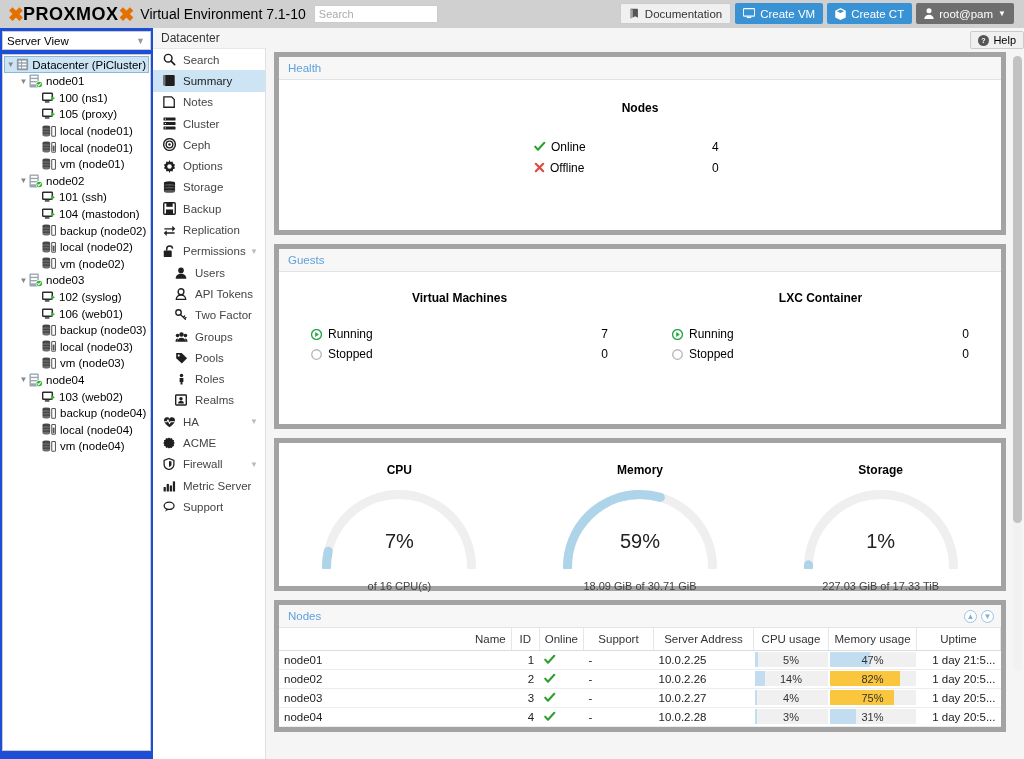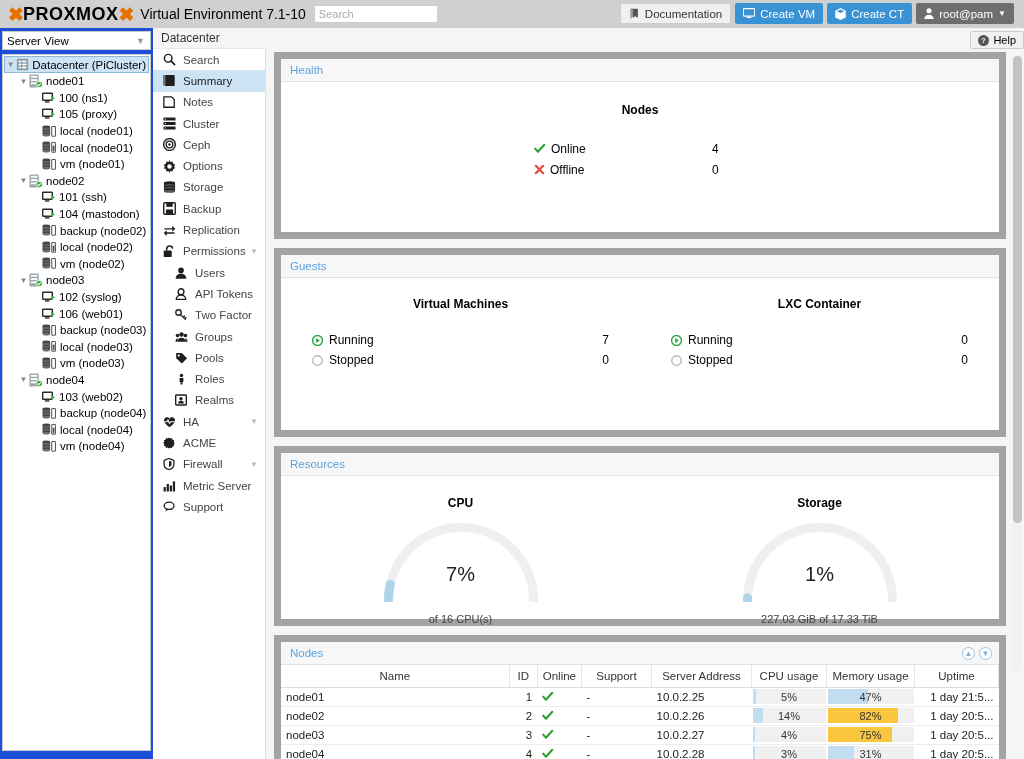--- a/index.html
+++ b/index.html
@@ -117,21 +117,21 @@
              justify-content: flex-end; }
   #help-btn {
     height: 18px; border: 1px solid #ccc; background: #f0f0f0;
     display: flex; align-items: center; gap: 4px;
     padding: 0 7px; font-size: 11px; border-radius: 2px; cursor: pointer;
   }
   #content {
     flex: 1; overflow: hidden; padding: 0 18px 0 8px;
     display: flex; flex-direction: column; gap: 9px;
   }
-  .panel { background: #fff; border: 7px solid #a3a3a3; }
+  .panel { background: #fff; border: 5px solid #a3a3a3; }
   .phead {
     height: 23px; background: #f7f7f7; border-bottom: 1px solid #e3e3e3;
     display: flex; align-items: center; padding: 0 9px;
     font-size: 11.5px; color: #5fa2dd; position: relative;
   }
   .phead .tools { position: absolute; right: 7px; display: flex; gap: 4px; }
 
   
   #health-body { height: 150px; display: flex; }
   .half { flex: 1; display: flex; flex-direction: column; align-items: center;
@@ -170,21 +170,21 @@
 
   
   #nodes-panel { flex: 0 0 auto; }
   table#nodes-table { width: 100%; border-collapse: collapse; font-size: 11.5px; }
   #nodes-table th {
     background: #fff; border-right: 1px solid #e6e6e6;
     border-bottom: 1px solid #dcdcdc;
     font-weight: normal; color: #333; height: 22px;
     text-align: center; padding: 0 5px;
   }
-  #nodes-table th.lft { text-align: center; margin-left: 33px; }
+  #nodes-table th.lft { text-align: right; margin-left: 33px; }
   #nodes-table td {
     border-bottom: 1px solid #ededed; height: 19px;
     padding: 0 5px; color: #222;
   }
   #nodes-table td.c { text-align: center; }
   #nodes-table td.r { text-align: right; }
   .bar {
     position: relative; height: 15px; background: #f0f0f0;
     display: flex; align-items: center; justify-content: center;
   }
@@ -976,34 +976,42 @@
         <span>Stopped</span>
                   </span>
         <span class="gv">0</span>
                 </div>
               </div>
             </div>
           </div>
       </div>
 
       <div class="panel">
-        <div class="phead">
-          <span>Resources</span>
-        </div>
         <div id="res-body">
             <div class="gauge-col">
               <div class="sect-title">CPU</div>
      <div class="gauge-wrap">
                 <svg width="158" height="83" viewBox="0 0 158 83">
     <path d="M 6.5 81 A 72.5 72.5 0 0 1 151.5 81" fill="none" stroke="#efefef" stroke-width="9" stroke-linecap="round"></path>
     <path d="M 6.5 81 A 72.5 72.5 0 0 1 151.5 81" fill="none" stroke="#aed4ea" stroke-width="9" stroke-linecap="round" stroke-dasharray="15.943582716968201 227.76546738526"></path>
   </svg>
        <div class="gauge-pct">7%</div>
      </div>
      <div class="gauge-sub">of 16 CPU(s)</div>
+            </div>
+            <div class="gauge-col">
+              <div class="sect-title">Memory</div>
+     <div class="gauge-wrap">
+                <svg width="158" height="83" viewBox="0 0 158 83">
+    <path d="M 6.5 81 A 72.5 72.5 0 0 1 151.5 81" fill="none" stroke="#efefef" stroke-width="9" stroke-linecap="round"></path>
+    <path d="M 6.5 81 A 72.5 72.5 0 0 1 151.5 81" fill="none" stroke="#aed4ea" stroke-width="9" stroke-linecap="round" stroke-dasharray="134.3816257573034 227.76546738526"></path>
+  </svg>
+       <div class="gauge-pct">59%</div>
+     </div>
+     <div class="gauge-sub">18.09 GiB of 30.71 GiB</div>
             </div>
             <div class="gauge-col">
               <div class="sect-title">Storage</div>
      <div class="gauge-wrap">
                 <svg width="158" height="83" viewBox="0 0 158 83">
     <path d="M 6.5 81 A 72.5 72.5 0 0 1 151.5 81" fill="none" stroke="#efefef" stroke-width="9" stroke-linecap="round"></path>
     <path d="M 6.5 81 A 72.5 72.5 0 0 1 151.5 81" fill="none" stroke="#aed4ea" stroke-width="9" stroke-linecap="round" stroke-dasharray="2.2776546738526 227.76546738526"></path>
   </svg>
        <div class="gauge-pct">1%</div>
      </div>

